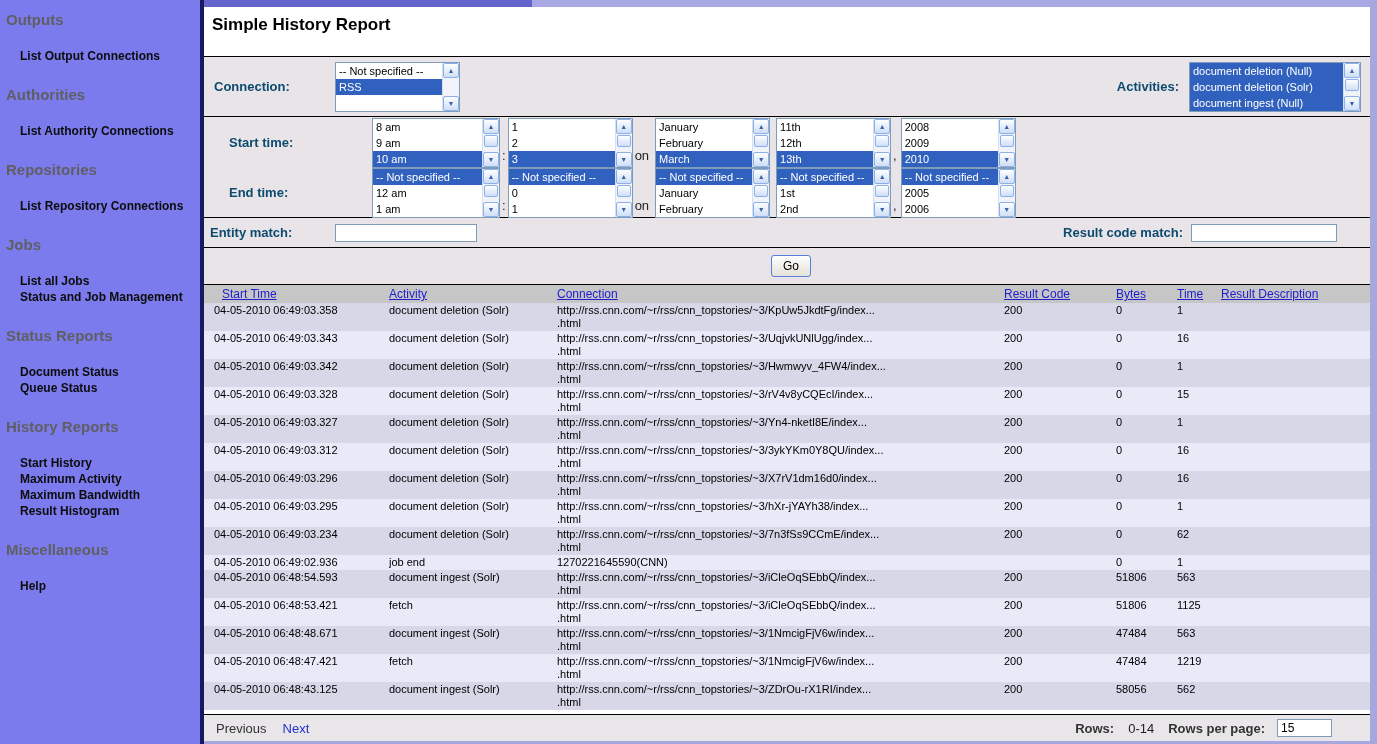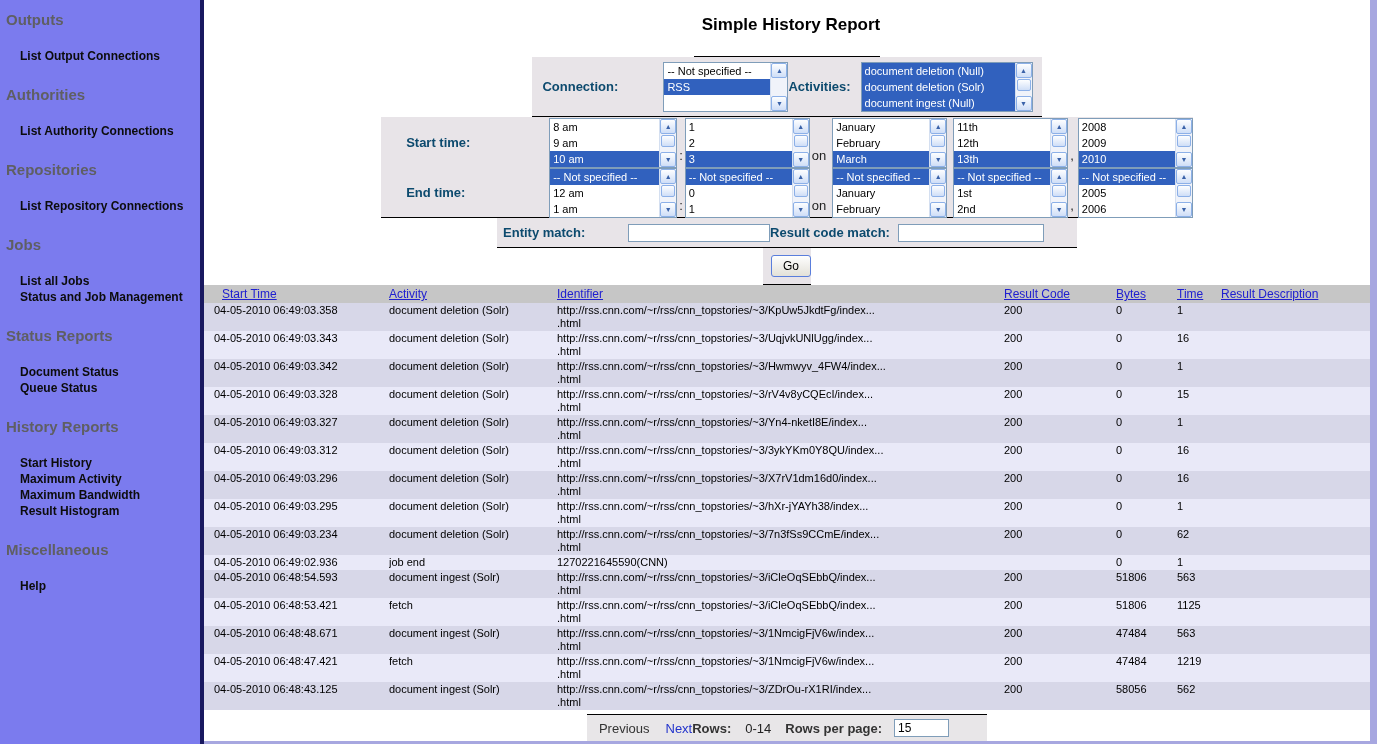--- a/index.html
+++ b/index.html
@@ -7,21 +7,21 @@
   body { background:#a7a7e0; font-family:"Liberation Sans", sans-serif; }
   .app { display:flex; width:1377px; height:744px; }
 
   
   .sidebar { width:204px; background:#7b7bee; border-right:4px solid #191960; padding-top:10px; flex-shrink:0; }
   .sb-heading { font-size:15px; font-weight:bold; color:#5f5f63; padding-left:6px; line-height:20px; }
   .sb-items { margin:18px 0 21px 20px; }
   .sb-item { font-size:12px; font-weight:bold; color:#0c0c0c; line-height:16px; cursor:pointer; white-space:nowrap; }
 
   
-  .main { flex:1; display:flex; flex-direction:column; margin:0 7px 3px 0; background:#fff;align-items:center; }
+  .main { flex:1; display:flex; flex-direction:column; margin:0 7px 3px 0; background:#fff; }
   .top-strip { height:7px; background:linear-gradient(90deg,#6363cb 0,#6363cb 328px,#a8a8e4 328px); flex-shrink:0; }
   .titlebar { height:50px; background:#fff; border-bottom:1px solid #000; padding:8px 0 0 8px; }
   .titlebar h1 { font-size:17px; font-weight:bold; color:#000; }
 
   .formrow { background:#e8e4e8; border-bottom:1px solid #000; display:flex; align-items:center; }
   .row-conn { height:60px; }
   .row-time { height:101px; display:block; padding-top:1px; }
   .sub-time { display:flex; align-items:center; height:49px; margin-bottom:1px; }
   .row-entity { height:30px; }
   .row-go { height:37px; justify-content:center;padding-left:8px; }
@@ -330,21 +330,21 @@
             <col class="c3">
             <col class="c4">
             <col class="c5">
             <col class="c6">
             <col class="c7">
         </colgroup>
         <thead>
           <tr class="ghead">
             <th><a class="hlink">Start Time</a></th>
               <th><a class="hlink">Activity</a></th>
-              <th><a class="hlink">Identifier</a></th>
+              <th><a class="hlink">Connection</a></th>
               <th><a class="hlink">Result Code</a></th>
               <th><a class="hlink">Bytes</a></th>
               <th><a class="hlink">Time</a></th>
               <th><a class="hlink">Result Description</a></th>
           </tr>
         </thead>
         <tbody>
 
             <tr class="hrow">
               <td>04-05-2010 06:49:03.358</td>

